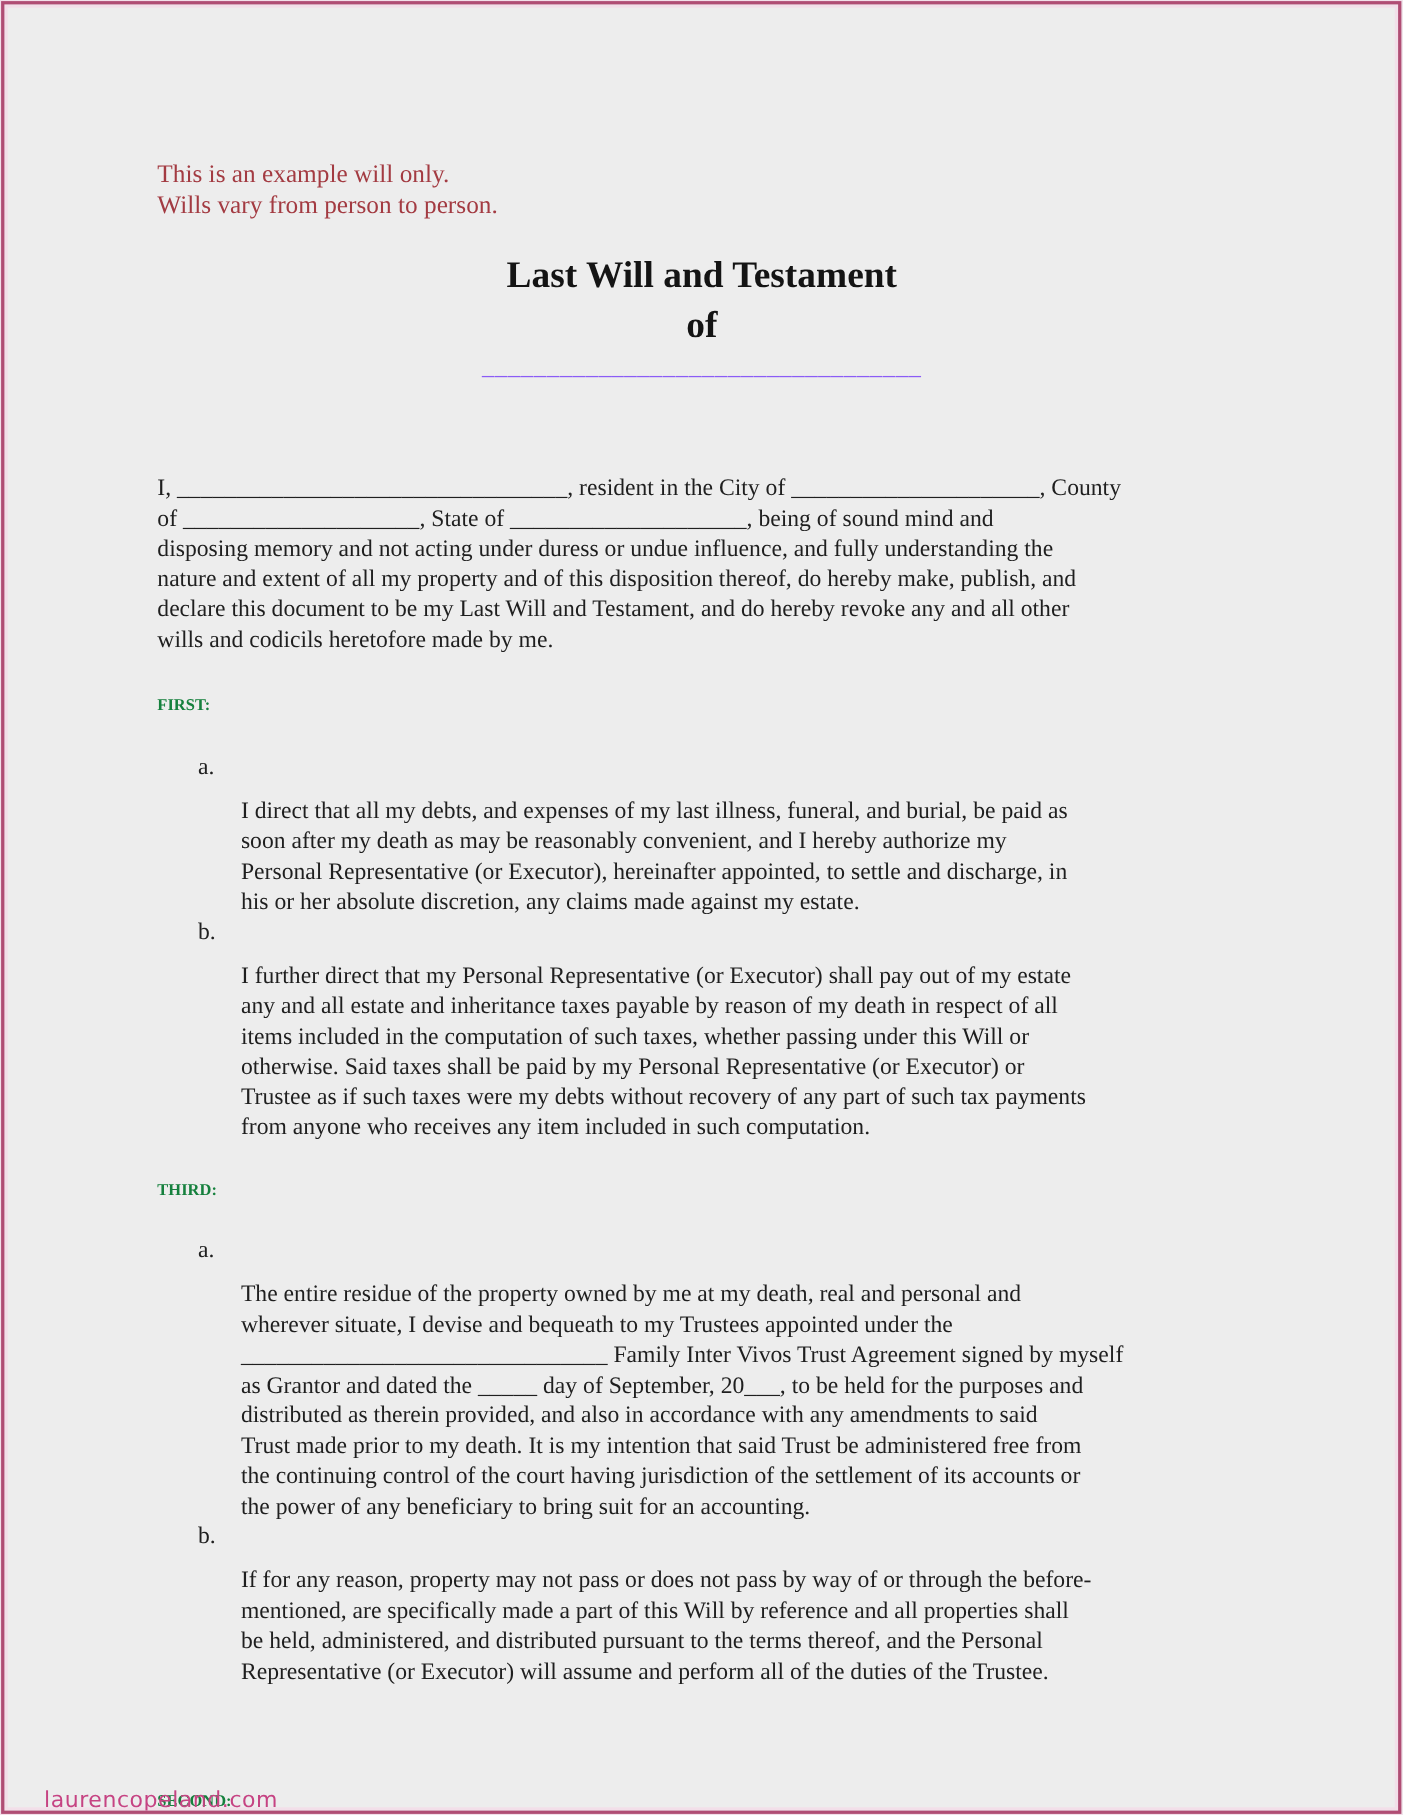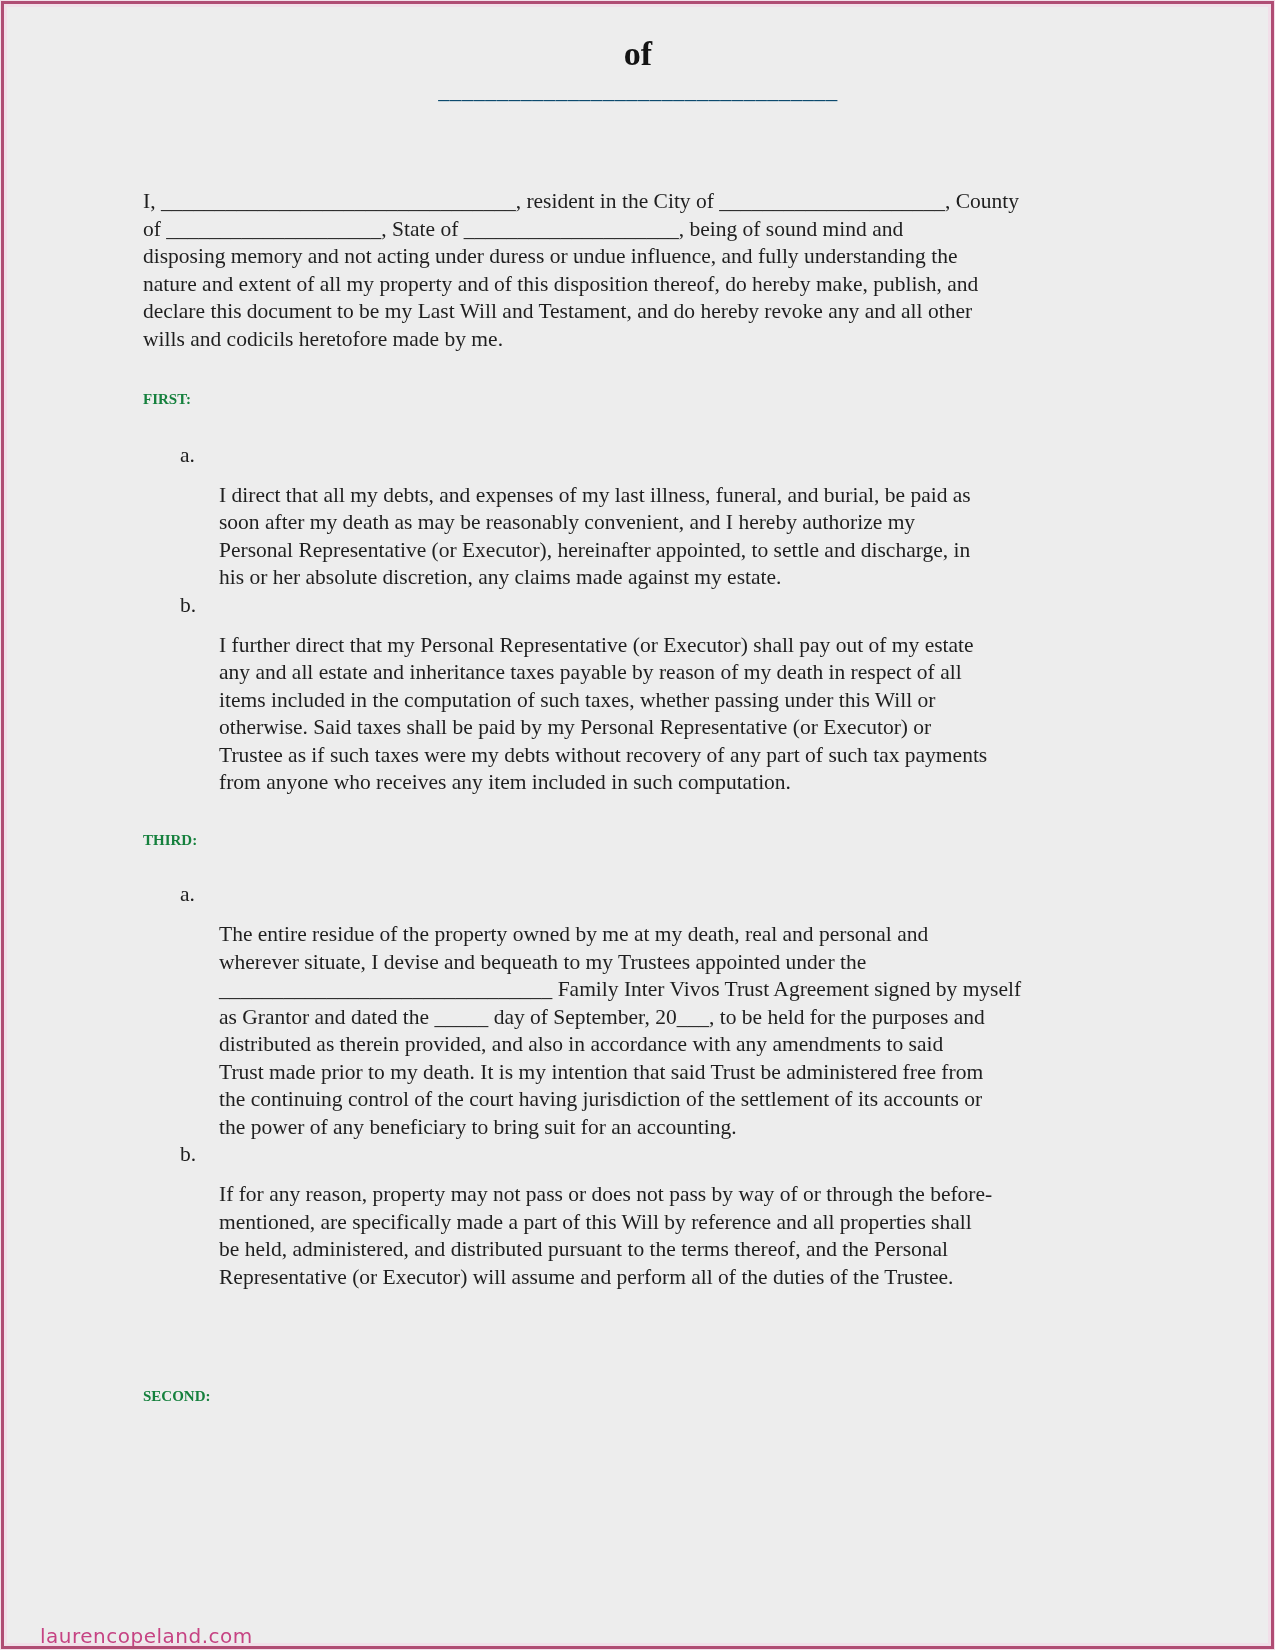--- a/index.html
+++ b/index.html
@@ -38,21 +38,21 @@
     font-size: 34px;
     line-height: 45px;
     color: #141414;
   }
   .name-blank {
     width: 990px;
     text-align: center;
     font-size: 22.5px;
     line-height: 30px;
     letter-spacing: 0.5px;
-    color: #0c4a6e;
+    color: #8b5cf6;
   }
   .body-text {
     font-size: 21.5px;
     line-height: 27.5px;
     white-space: pre-line;
     margin-top: 40px;
   }
   .intro { margin-top: 82px; }
   .sec-heading {
     font-weight: bold;
@@ -83,22 +83,27 @@
     letter-spacing: 0.5px;
     color: #c64383;
   }
 </style>
 </head>
 <body>
 
 <div class="page">
   <div class="content">
 
+    <div class="notice">
+      <div>This is an example will only.</div>
+      <div>Wills vary from person to person.</div>
+    </div>
 
     <div class="doc-title">
+      <div>Last Will and Testament</div>
       <div>of</div>
     </div>
 
     <div class="name-blank">__________________________________</div>
 
     <p class="body-text intro">I, _________________________________, resident in the City of _____________________, County
 of ____________________, State of ____________________, being of sound mind and
 disposing memory and not acting under duress or undue influence, and fully understanding the
 nature and extent of all my property and of this disposition thereof, do hereby make, publish, and
 declare this document to be my Last Will and Testament, and do hereby revoke any and all other

